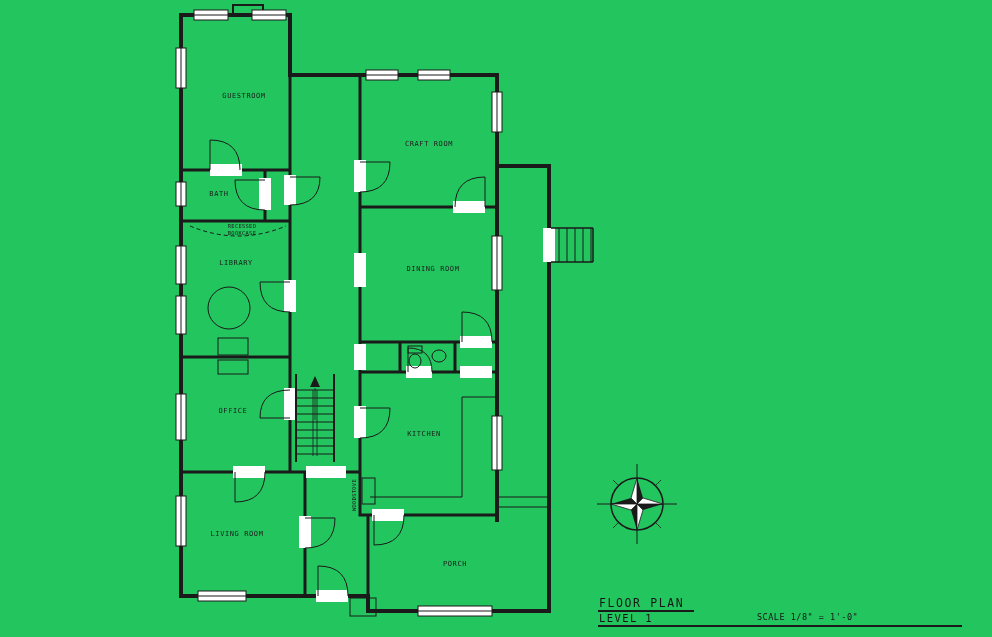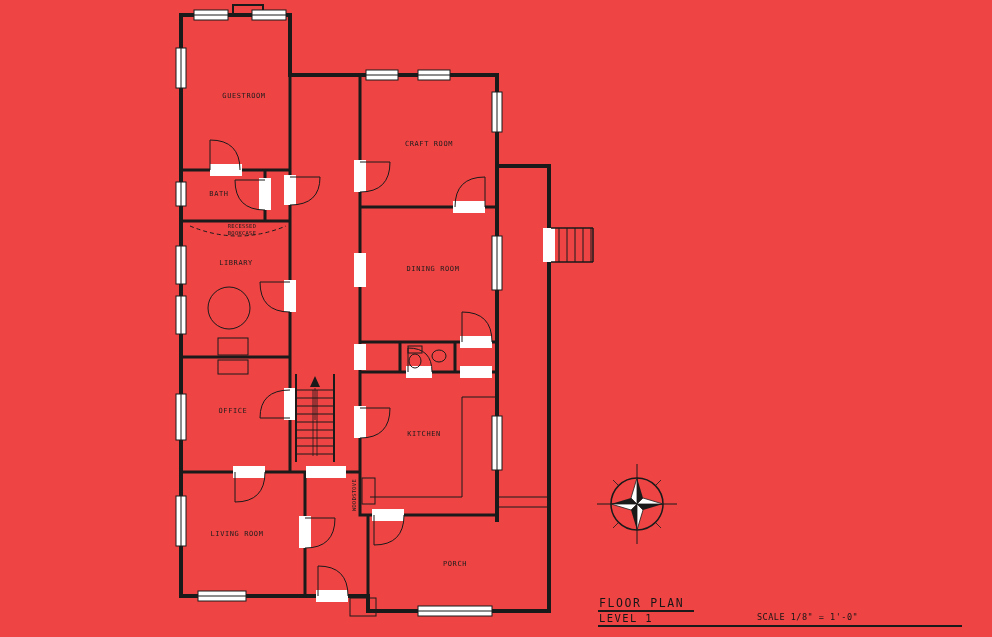--- a/index.html
+++ b/index.html
@@ -1,16 +1,16 @@
 <!DOCTYPE html>
 <html><head>
 <meta charset="utf-8">
 <style>
   html,body{margin:0;padding:0;background:#ffffff;}
-  .canvas{position:relative;width:992px;height:637px;background:#ef4444;overflow:hidden;
+  .canvas{position:relative;width:992px;height:637px;background:#22c55e;overflow:hidden;
           font-family:"DejaVu Sans Mono", monospace;}
   svg{position:absolute;left:0;top:0;}
   .room-label{font-family:"DejaVu Sans Mono", monospace;font-size:7px;letter-spacing:.6px;
               fill:#1c1c1c;text-anchor:middle;}
   .tiny-label{font-family:"DejaVu Sans Mono", monospace;font-size:5.4px;letter-spacing:.3px;
               fill:#1c1c1c;text-anchor:middle;}
   .title-text{font-family:"DejaVu Sans Mono", monospace;font-size:11.5px;letter-spacing:1.6px;
               fill:#161616;}
   .subtitle-text{font-family:"DejaVu Sans Mono", monospace;font-size:10.5px;letter-spacing:1.4px;
               fill:#161616;}

